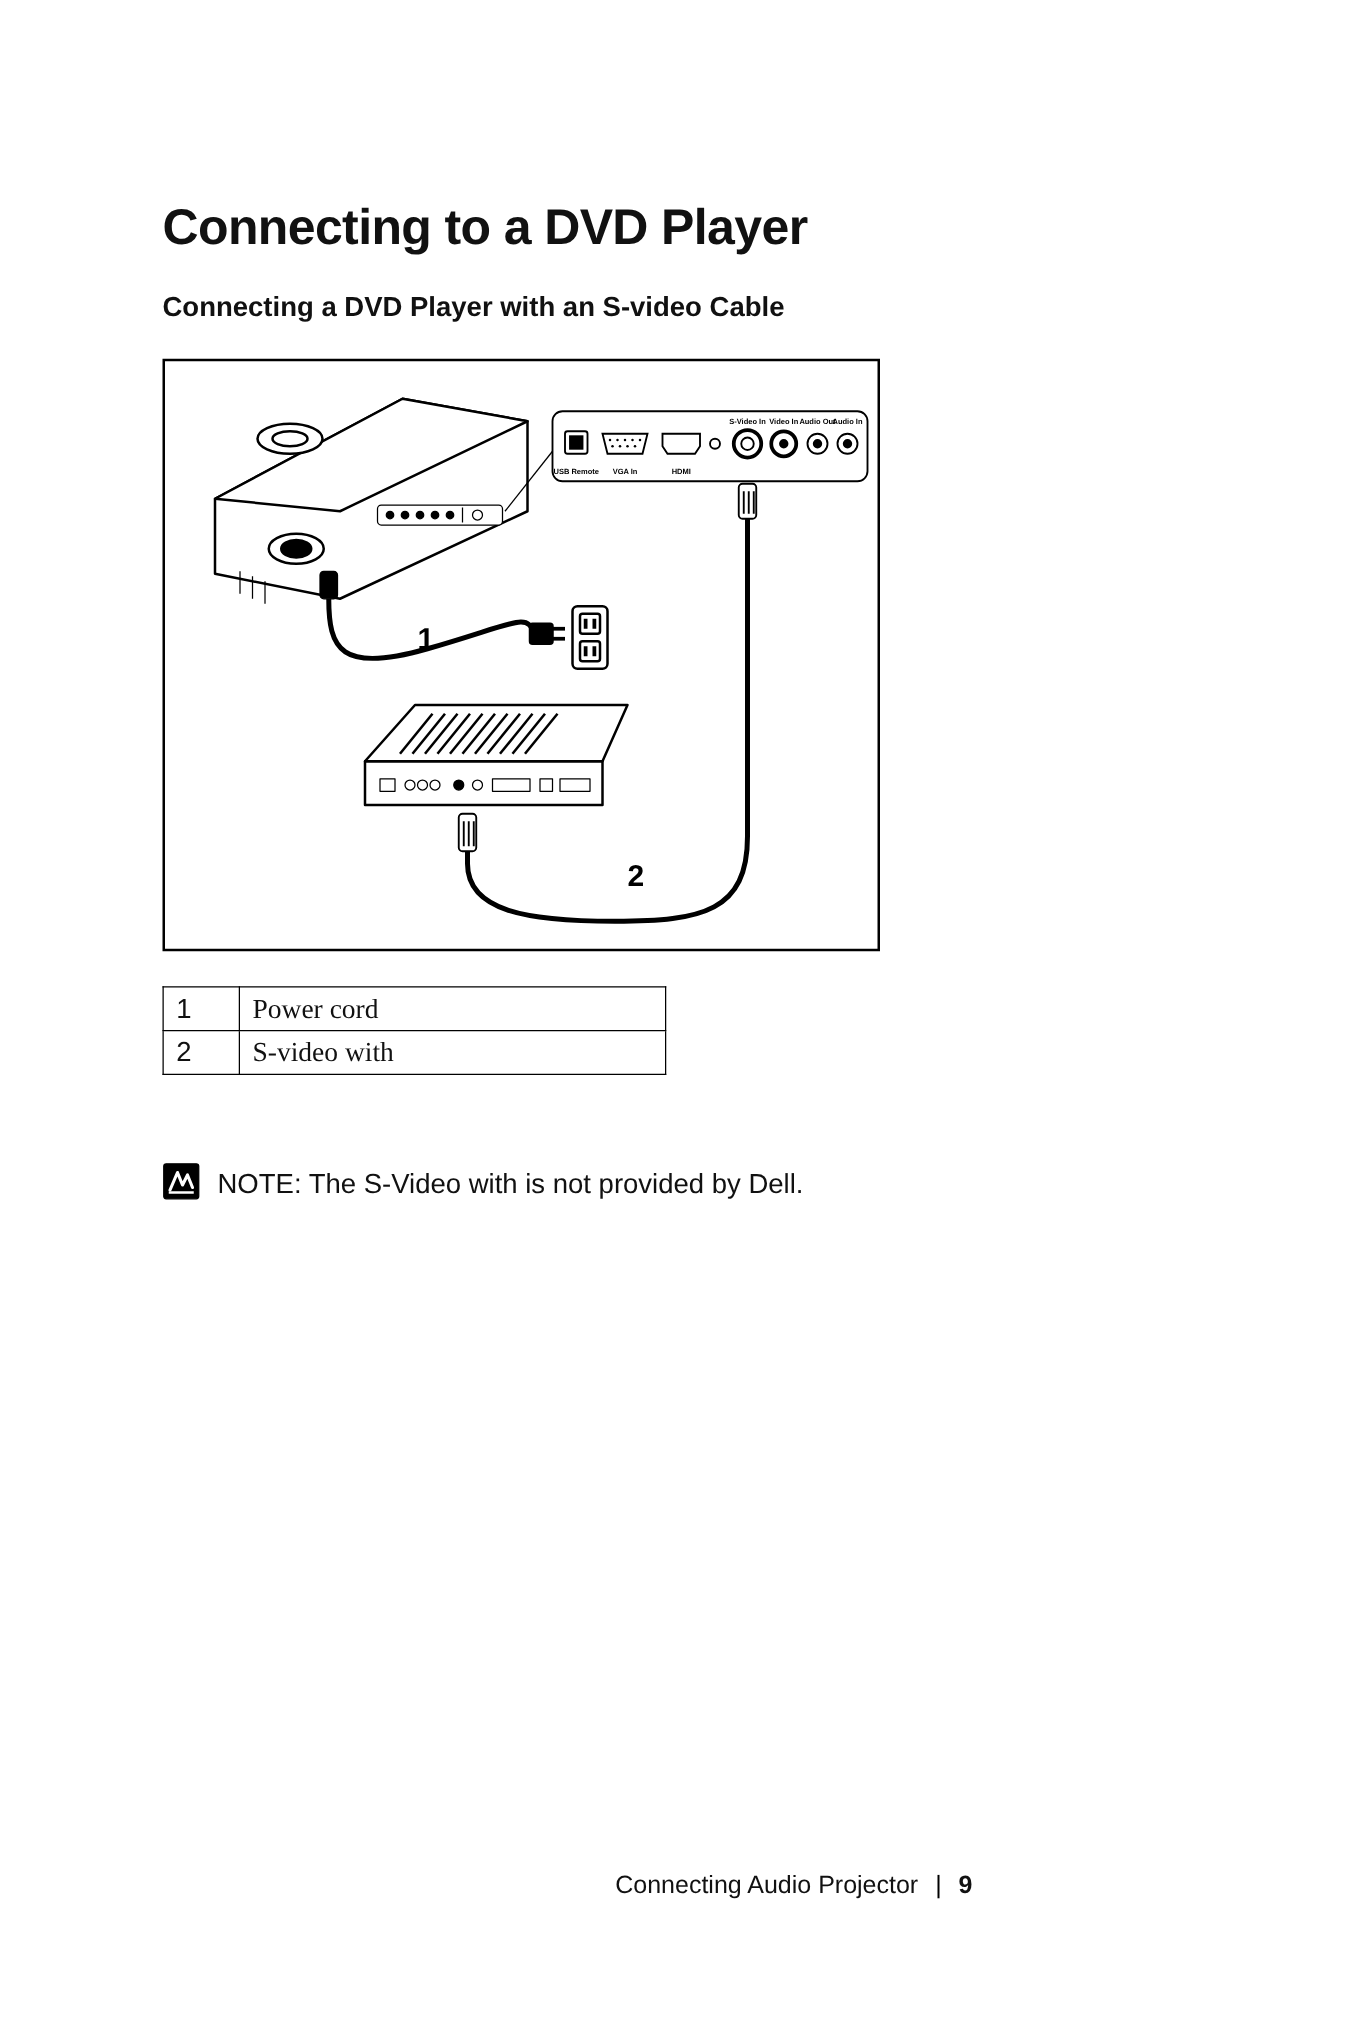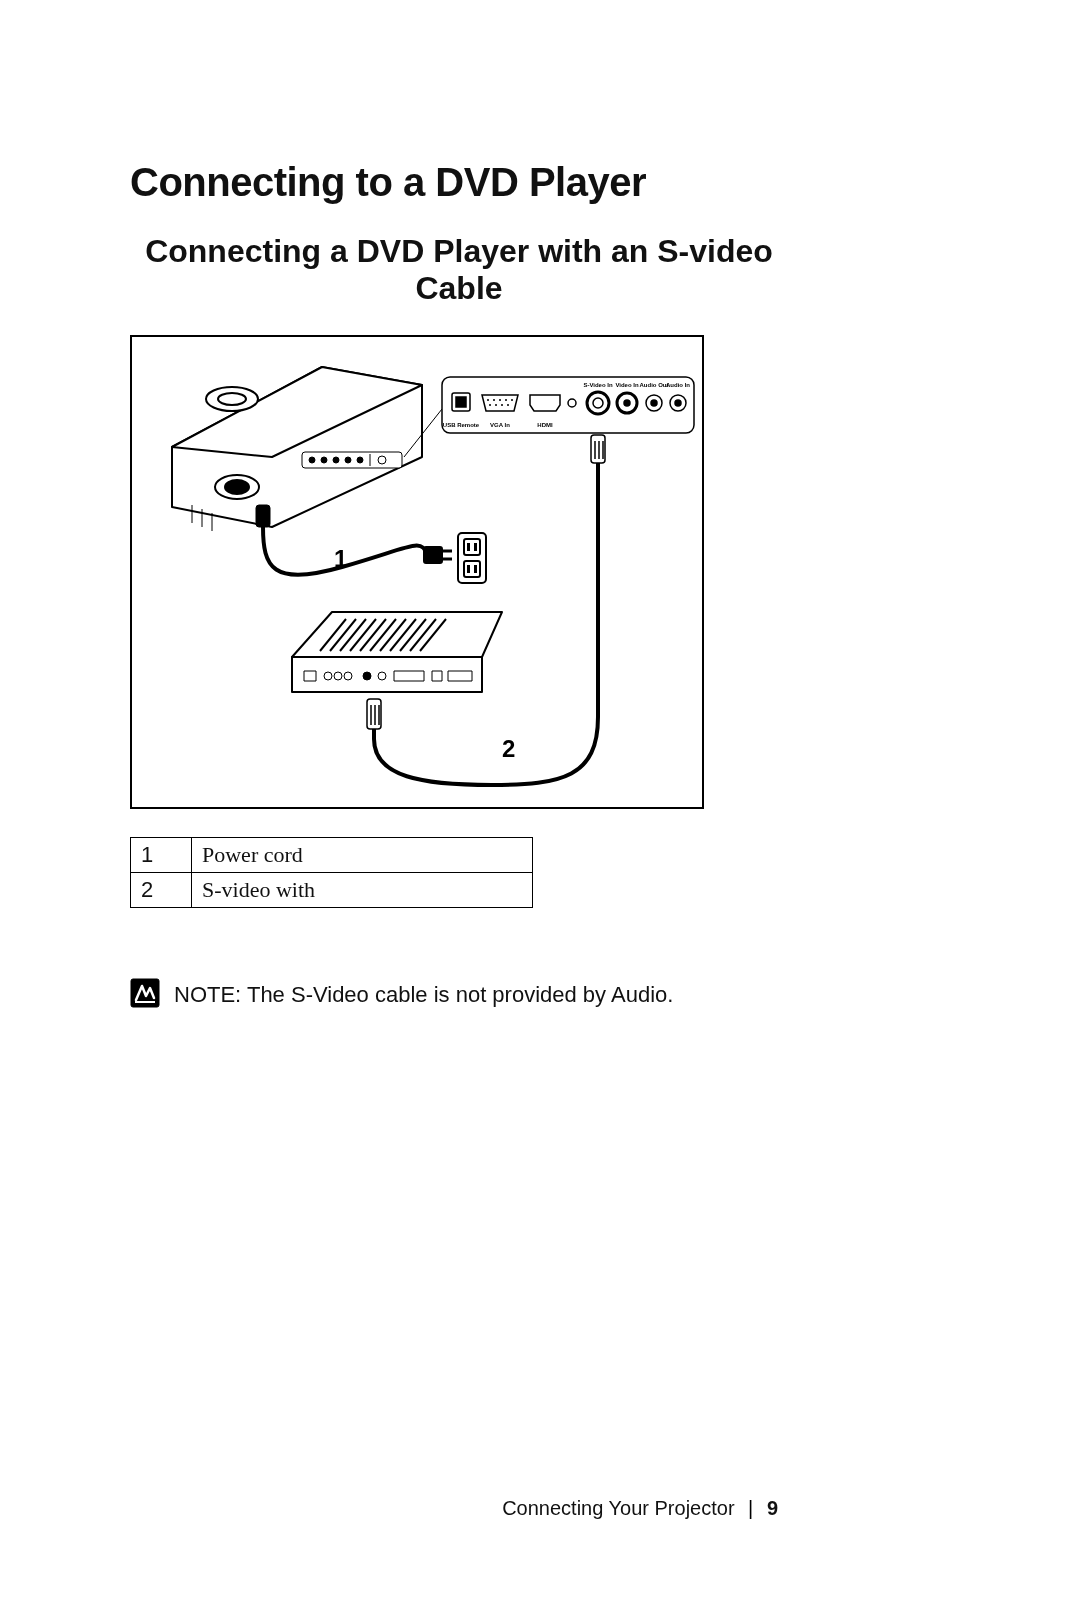--- a/index.html
+++ b/index.html
@@ -19,24 +19,23 @@
     box-sizing: border-box;
     padding: 160px 120px 100px 130px;
   }
   h1.section-title {
     font-size: 40px;
     font-weight: 700;
     letter-spacing: -0.5px;
     margin: 0 0 28px 0;
   }
   h2.subsection-title {
-    font-size: 32px;
+    font-size: 22px;
     font-weight: 700;
     margin: 0 0 28px 0;
-    text-align: center;
   }
   .diagram-wrap {
     border: 2px solid #000;
     width: 570px;
     height: 470px;
     margin-bottom: 28px;
     position: relative;
     background: #fff;
   }
   .diagram-wrap svg { display: block; }
@@ -281,23 +280,23 @@
   </tbody>
     </table>
 
   <div class="note-row">
     <svg class="note-icon" viewBox="0 0 30 30">
       <rect x="1" y="1" width="28" height="28" rx="2" fill="#000" stroke="#000"></rect>
       <path d="M6 22 L12 8 L16 18 L20 10 L24 20" fill="none" stroke="#fff" stroke-width="2.5" stroke-linecap="round" stroke-linejoin="round"></path>
       <line x1="5" y1="24" x2="25" y2="24" stroke="#fff" stroke-width="2"></line>
     </svg>
     <div class="note-text">
-      <span class="bold">NOTE:</span><span> The S-Video cable is not provided by Audio.</span>
+      <span class="bold">NOTE:</span><span> The S-Video with is not provided by Dell.</span>
     </div>
   </div>
 
   <div class="footer">
-    <span>Connecting Your Projector</span>
+    <span>Connecting Audio Projector</span>
     <span class="sep">|</span>
     <span class="pnum">9</span>
   </div>
 
 </div>
 
 </body></html>

